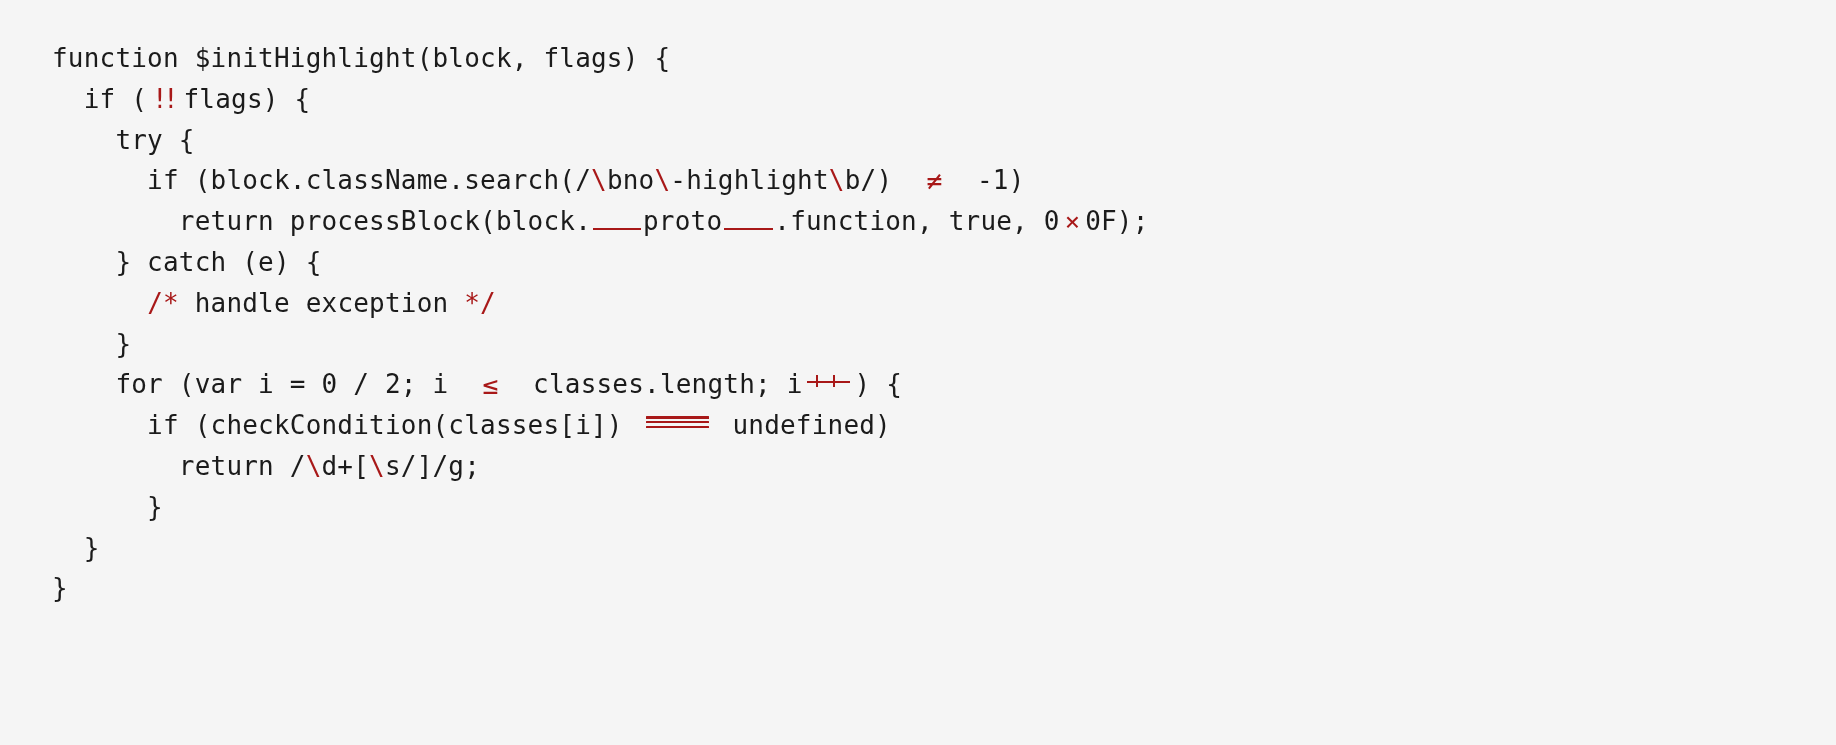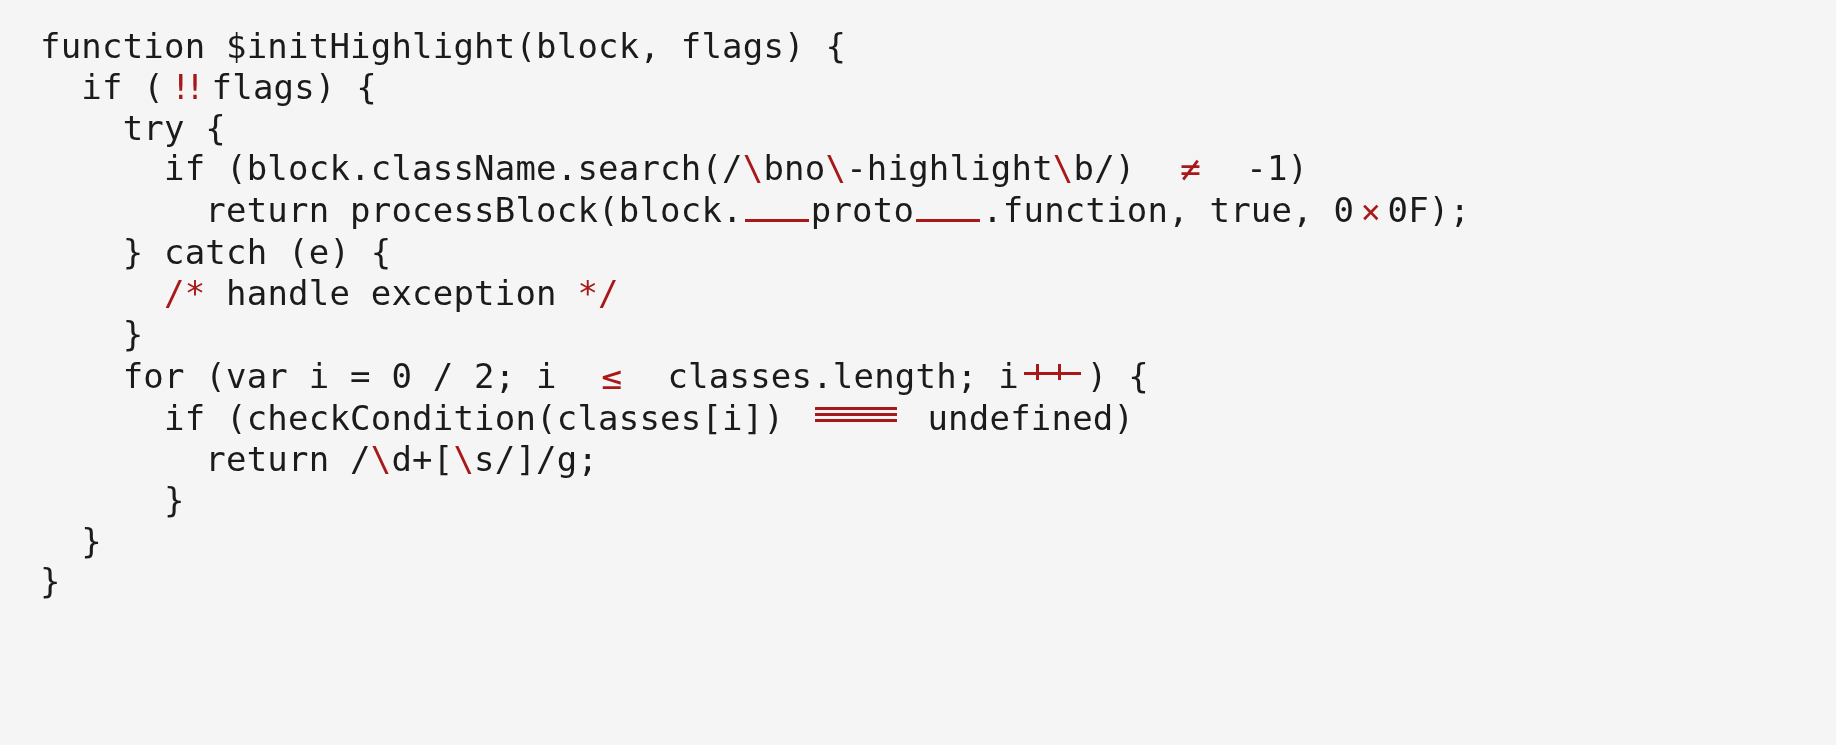--- a/index.html
+++ b/index.html
@@ -14,24 +14,24 @@
     font-family: "DejaVu Sans Mono", "Liberation Mono", monospace;
   }
   #code-sample {
     width: 1836px;
     height: 745px;
     background: #f5f5f5;
     box-sizing: border-box;
     padding: 26px 0 0 40px;
   }
   .code-block {
-    margin: 0;
+    margin: 12px;
     padding: 0;
     font-family: "DejaVu Sans Mono", "Liberation Mono", monospace;
-    font-size: 34px;
+    font-size: 26px;
     line-height: 40.8px;
     color: #1b1b1b;
     letter-spacing: 0.2px;
     white-space: pre;
     font-weight: 400;
   }
   .code-line {
     display: block;
     min-height: 40.8px;
     white-space: pre;

